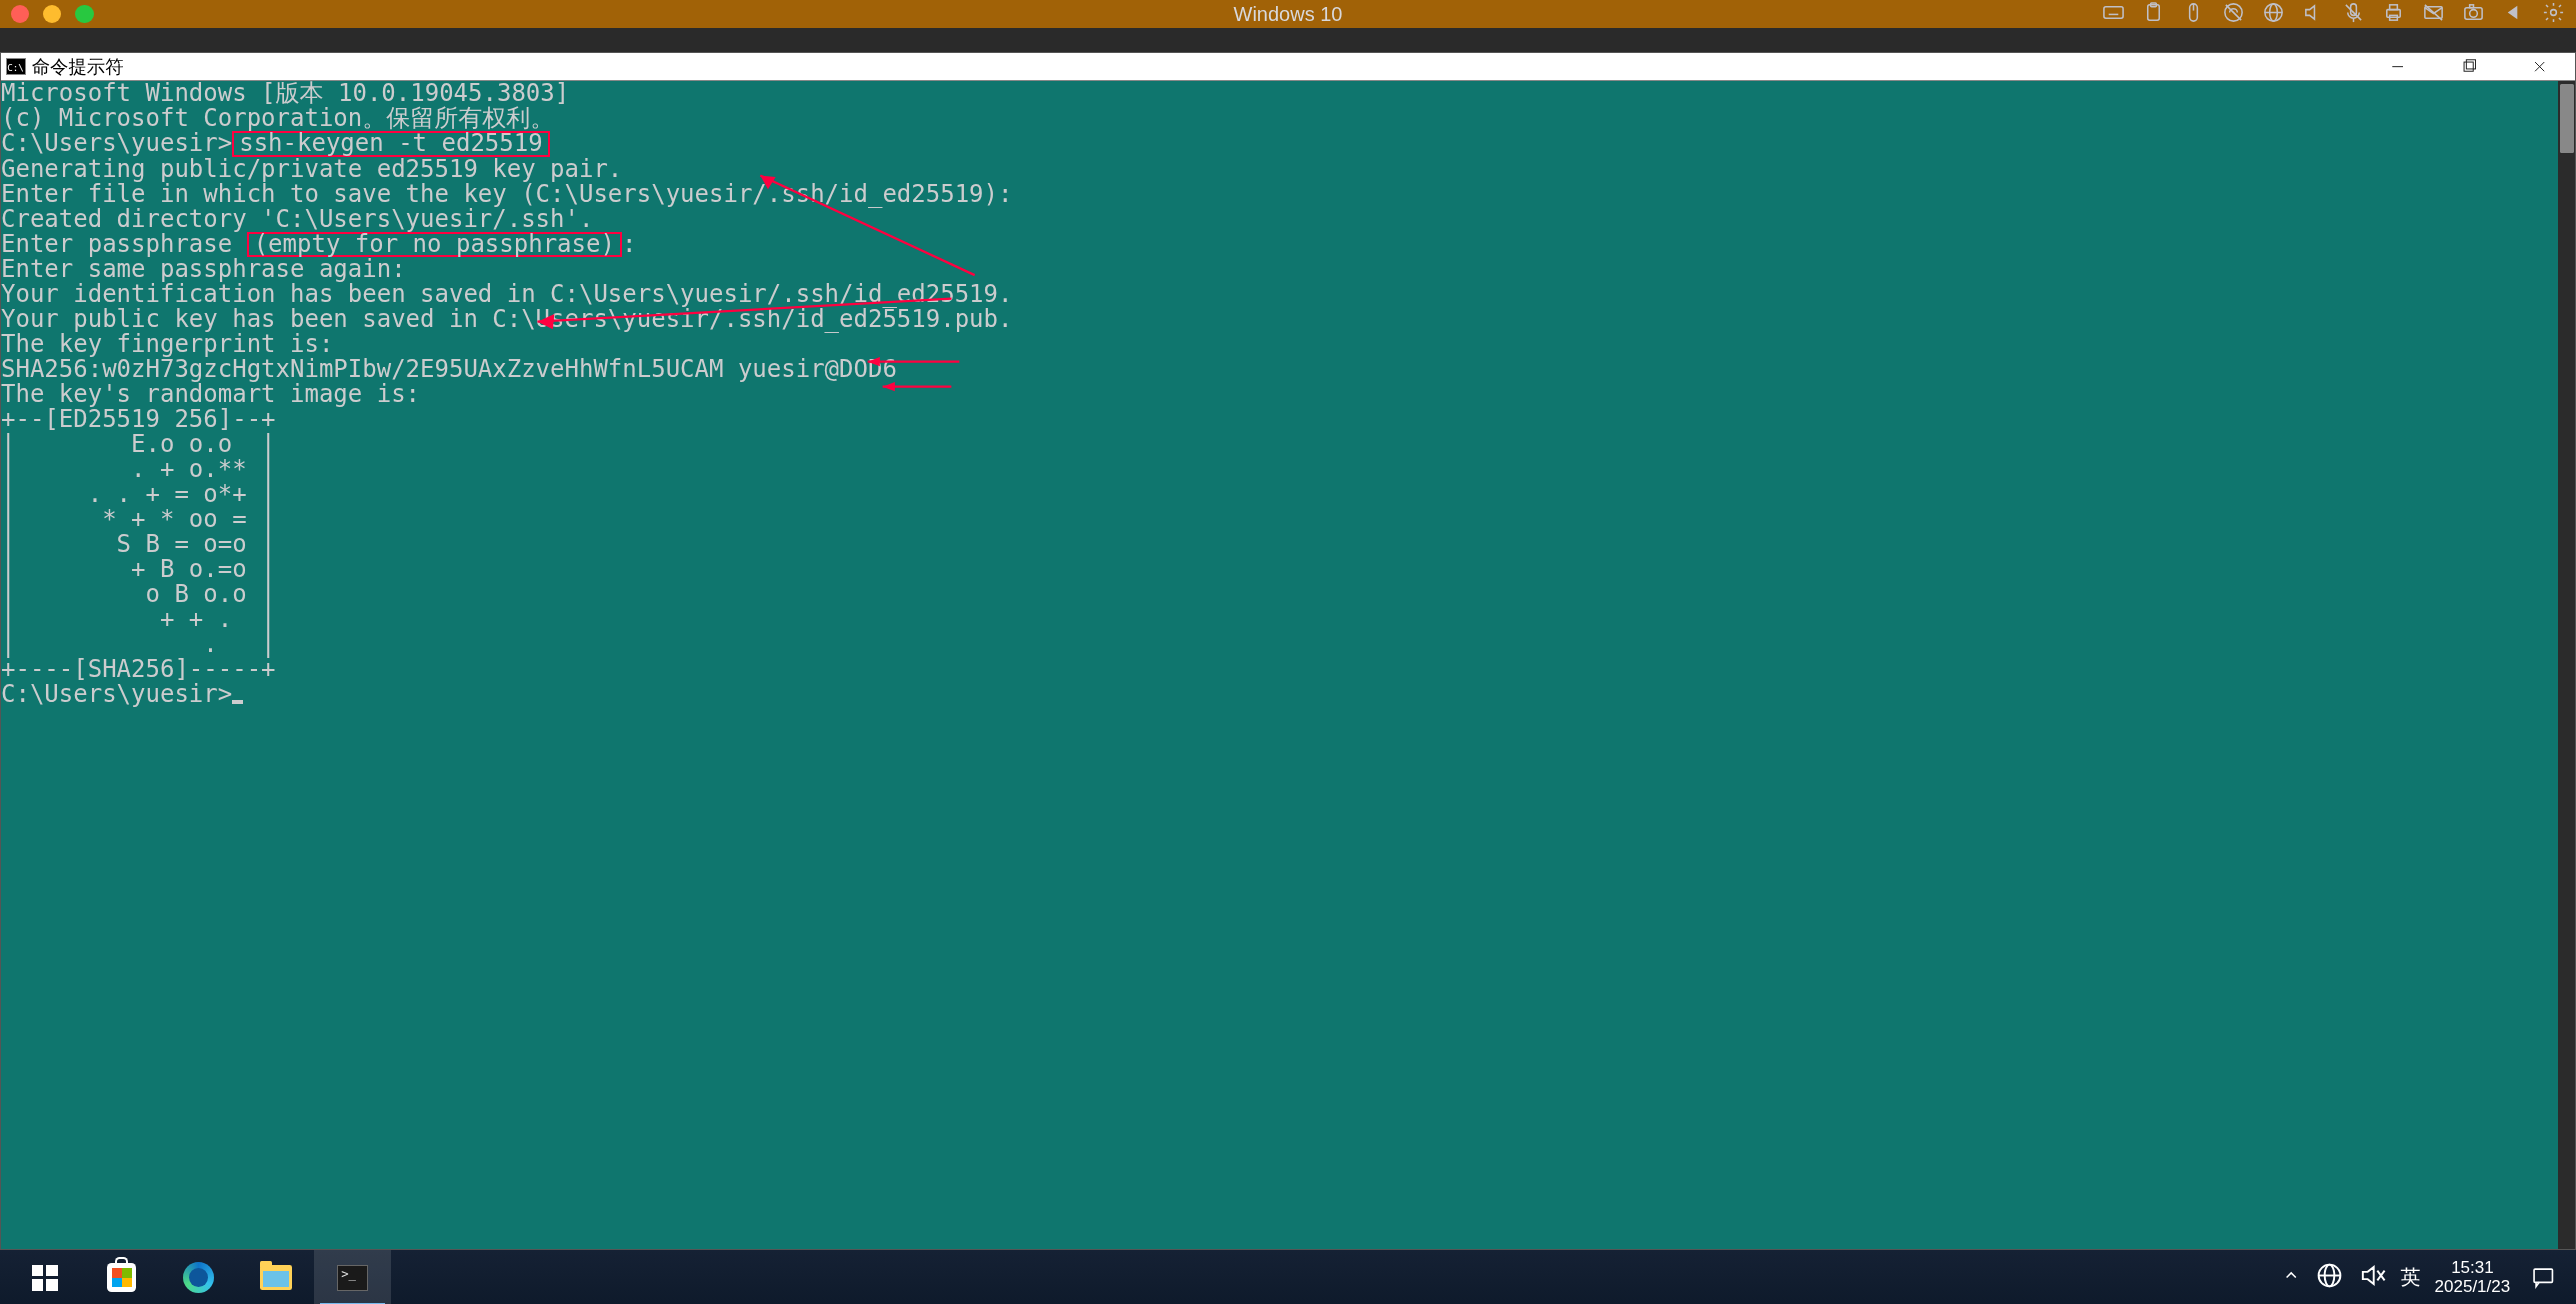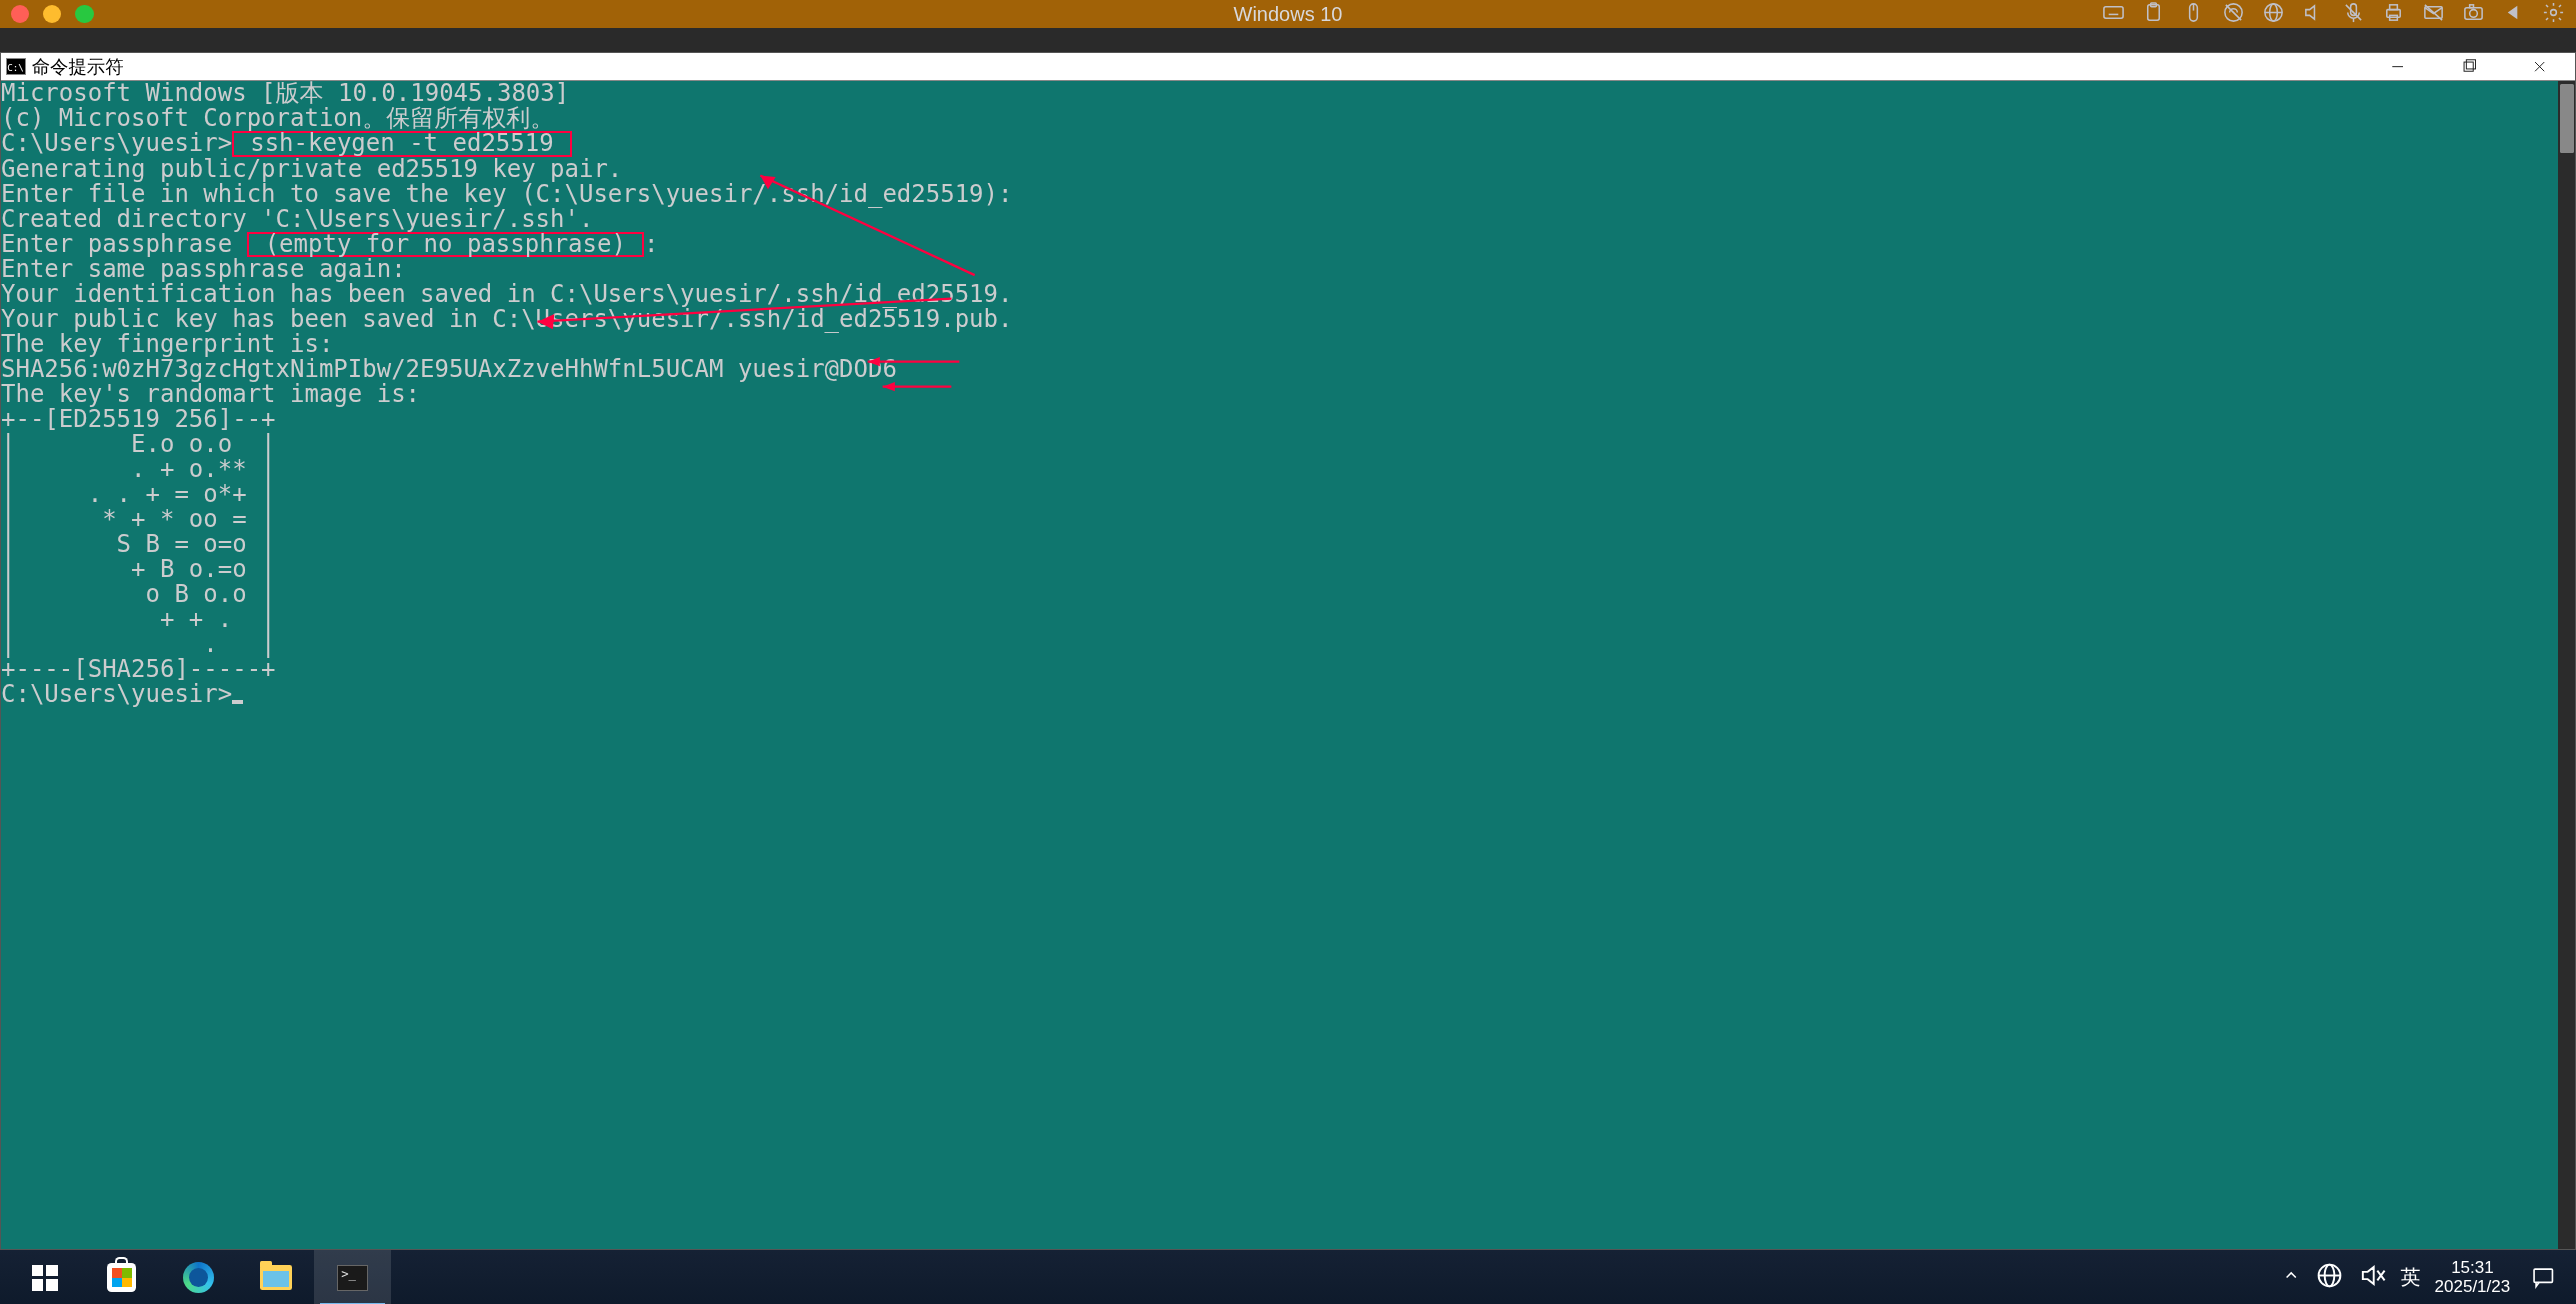--- a/index.html
+++ b/index.html
@@ -90,21 +90,21 @@
     font-family: "NSimSun","SimSun","Consolas",monospace;
     font-size: 24px;
     line-height: 25px;
     color: #ccccce;
     white-space: pre;
     padding: 0;
   }
   .term .line { display:block; }
   .hl {
     border: 2.3px solid #ff0040;
-    padding: 0 16px;
+    padding: 0 5px;
     display: inline-block;
     line-height: 21.5px;
   }
   .cursor {
     display:inline-block;
     width: 10.7px; height: 3.1px;
     background:#ccccce;
     vertical-align: -1.5px;
   }
 

